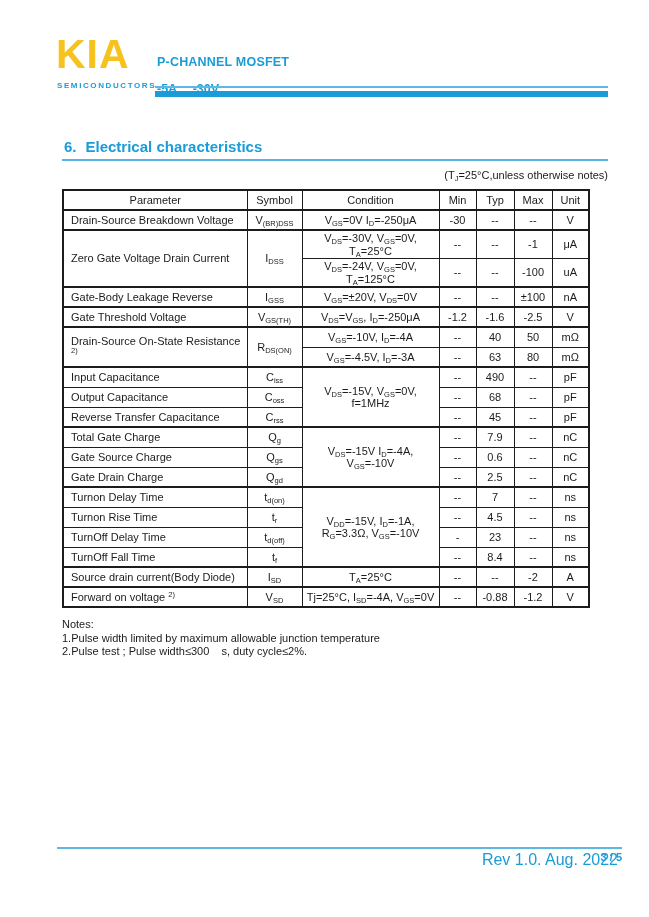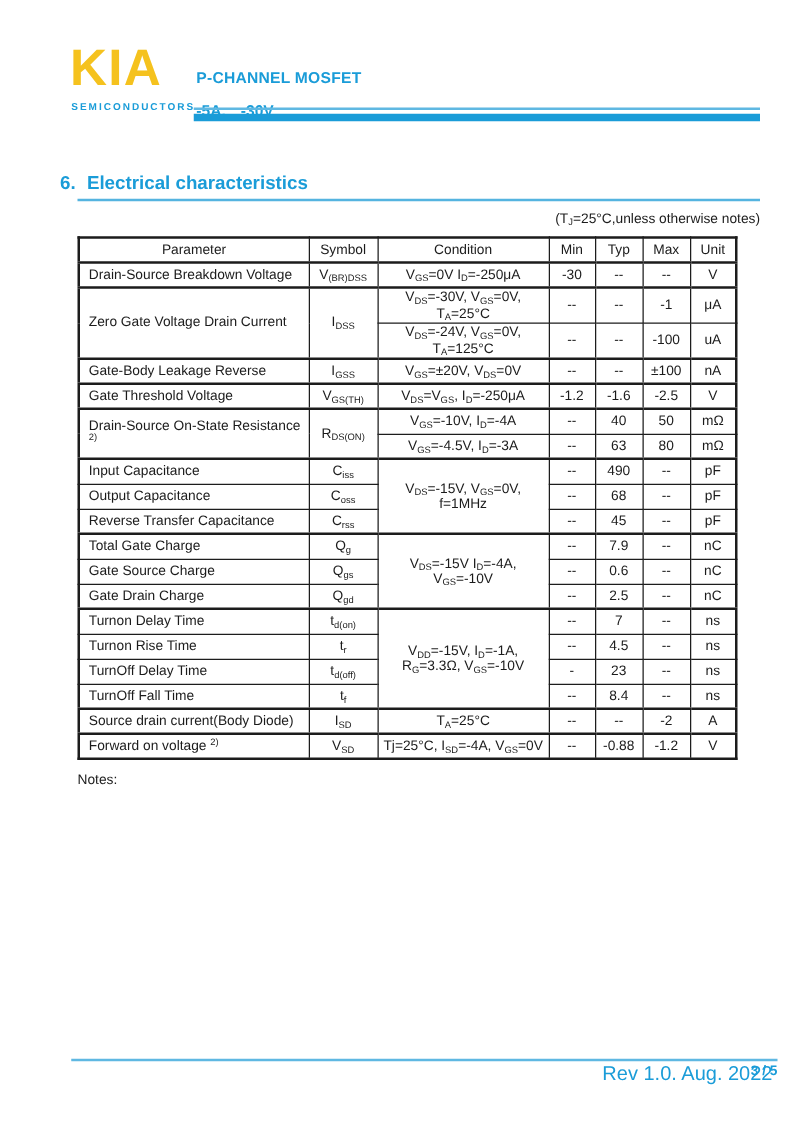--- a/index.html
+++ b/index.html
@@ -16,21 +16,21 @@
           color:#1A9CD8;margin-top:44px; }
   .rating .v { margin-left:12px; }
   .devtype { position:absolute; left:157px; top:55px; font-size:12.5px; font-weight:bold;
           color:#1A9CD8; letter-spacing:0.2px; }
   .partno { position:absolute; right:41px; top:42px; font-size:31px; font-weight:500;
           color:#1A9CD8; line-height:1; }
   .rule-thin  { position:absolute; left:155px; width:453px; top:86px; height:2px; background:#5FB8E2; }
   .rule-thick { position:absolute; left:155px; width:453px; top:91px; height:6px; background:#1A9CD8; }
 
   
-  .sec-title { position:absolute; left:48px; top:138px; font-size:15px; font-weight:bold;
+  .sec-title { position:absolute; left:64px; top:138px; font-size:15px; font-weight:bold;
           color:#1A9CD8; }
   .sec-title .num { margin-right:9px; }
   .sec-rule { position:absolute; left:62px; width:546px; top:159px; height:2px; background:#55B4E0; }
   .cond-note { position:absolute; right:41px; top:169px; font-size:11px; color:#1b1b1b; }
 
   
   table.ec { position:absolute; left:62px; top:189px; border-collapse:collapse;
           table-layout:fixed; font-size:11px; color:#1b1b1b; border:2px solid #1c1c1c; }
   table.ec th, table.ec td { border:1px solid #1c1c1c; padding:1px 2px; text-align:center;
           line-height:12.5px; height:20px; font-weight:normal; }
@@ -251,19 +251,21 @@
           <td>--</td>
           <td>-0.88</td>
           <td>-1.2</td>
           <td>V</td>
         </tr>
       </tbody>
   </table>
 
   <div class="notes">
     <div>Notes:</div>
+    <div>1.Pulse width limited by maximum allowable junction temperature</div>
+    <div>2.Pulse test ; Pulse width≤300&nbsp;&nbsp;&nbsp;&nbsp;s, duty cycle≤2%.</div>
   </div>
 
   <div class="foot-rule"></div>
   <div class="foot-page">3 / 5</div>
   <div class="foot-rev">Rev 1.0. Aug. 2022</div>
 
 </div>
 
 </body></html>

